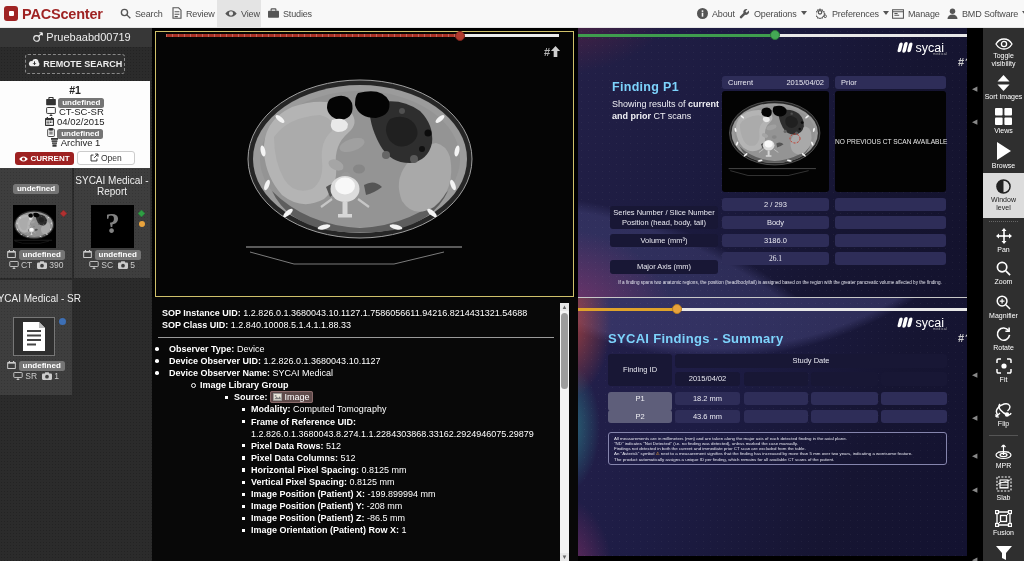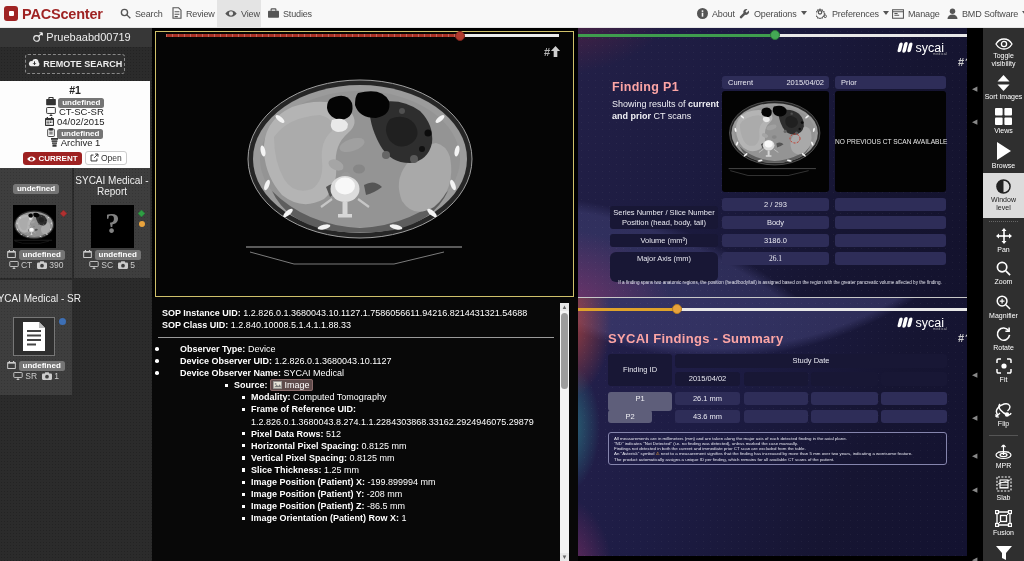--- a/index.html
+++ b/index.html
@@ -18,32 +18,32 @@
   .caret { display:inline-block; width:0; height:0; border-left:3.5px solid transparent; border-right:3.5px solid transparent; border-top:4px solid #555; margin-left:4px; vertical-align:2px; }
 
   
   #sidebar { left:0; top:28px; width:152px; height:533px; background-color:#2b2b2b; background-image:radial-gradient(rgba(0,0,0,0.18) 0.7px, transparent 0.8px); background-size:3px 3px; }
   #sb-head { left:0; top:0; width:164px; height:19px; background:#373737; color:#eee; font-size:11px; text-align:center; line-height:19px; }
   #sb-remote { left:25px; top:26px; width:100px; height:20px; border:1px dashed #888; border-radius:3px; color:#eee; font-size:9px; font-weight:bold; text-align:center; line-height:18px; background:#2f2f2f; white-space:nowrap; }
   #sb-card { left:0px; top:53px; width:150px; height:87px; background:#fdfdfd; color:#222; font-size:10px; text-align:center; }
   .badge { display:inline-block; background:#757575; color:#fff; border-radius:2.5px; font-size:8px; font-weight:bold; padding:0px 4px; line-height:10px; }
   .cardrow { height:10.2px; line-height:10.2px; font-size:9.5px; }
   #btn-current { display:inline-block; background:#9e2121; color:#fff; font-size:8px; font-weight:bold; border-radius:3px; padding:2px 4px; }
-  #btn-open { display:inline-block; background:#fff; color:#333; font-size:8.5px; border:1px solid #ccc; border-radius:3px; padding:1px 4px; margin-left:3px; }
+  #btn-open { display:inline-block; background:#fff; color:#333; font-size:8.5px; border:1px solid #ccc; border-radius:3px; padding:1px 12px; margin-left:3px; }
 
   .thumbcell { position:absolute; background-color:#3e3e3e; background-image:radial-gradient(rgba(0,0,0,0.15) 0.7px, transparent 0.8px); background-size:3px 3px; color:#ddd; font-size:10px; text-align:center; }
   .thumbimg { position:absolute; background:#000; }
   .trow { font-size:8.5px; color:#ccc; }
 
   
   #center { left:152px; top:28px; width:426px; height:533px; background:#000; }
   #ctview { left:3px; top:3px; width:419px; height:266px; border:1px solid #cfc06a; background:#050505; }
   #srpanel { left:0px; top:269px; width:426px; height:264px; background:#080808; color:#fff; }
   #srlist div { position:relative; }
-  .l1 { padding-left:28px; } .l2 { padding-left:48px; } .l3 { padding-left:82px; } .l4 { padding-left:99px; } .l4c { padding-left:99px; }
+  .l1 { padding-left:17px; } .l2 { padding-left:48px; } .l3 { padding-left:82px; } .l4 { padding-left:99px; } .l4c { padding-left:99px; }
   .l1:before { content:""; position:absolute; left:3px; top:4px; width:3.5px; height:3.5px; border-radius:50%; background:#fff; }
   .l2:before { content:""; position:absolute; left:39px; top:4px; width:3px; height:3px; border-radius:50%; border:1px solid #fff; }
   .l3:before { content:""; position:absolute; left:73px; top:4.5px; width:3.2px; height:3.2px; background:#fff; }
   .l4:before { content:""; position:absolute; left:90px; top:4.5px; width:3.2px; height:3.2px; background:#fff; }
   #imgbadge { background:#5e4a4a; border:1px solid #8a6a6a; border-radius:2px; padding:0 2px; }
 
   
   #rightcol { left:578px; top:28px; width:389px; height:533px; }
   .sycai-panel { position:absolute; left:0; width:389px; overflow:hidden; }
   #panel1 { top:0; height:269px; background:#1b1a3e; }
@@ -55,21 +55,21 @@
     radial-gradient(circle 420px at 30% 215%, rgba(82,82,140,0) 58%, rgba(82,82,140,0.45) 60%, rgba(88,88,150,0.40) 72%, rgba(82,82,140,0) 74%),
     radial-gradient(circle 600px at -20% 240%, rgba(70,70,125,0) 62%, rgba(70,70,125,0.5) 64%, rgba(70,70,125,0.45) 78%, rgba(70,70,125,0) 80%),
     linear-gradient(115deg, #232048 0%, #1c1b40 35%, #161532 70%, #13122d 100%); }
   .pbg2 { background:
     radial-gradient(rgba(255,255,255,0.045) 0.6px, transparent 0.7px) 3px 2px / 7px 7px,
     radial-gradient(ellipse 75px 130px at -3% 9%, rgba(205,75,58,0.75), rgba(205,75,58,0) 60%),
     radial-gradient(ellipse 65px 115px at -4% 50%, rgba(48,178,172,0.6), rgba(48,178,172,0) 58%),
     radial-gradient(ellipse 95px 140px at -5% 108%, rgba(195,60,125,0.55), rgba(195,60,125,0) 58%),
     radial-gradient(circle 500px at 35% -120%, rgba(82,82,140,0) 58%, rgba(82,82,140,0.4) 60%, rgba(88,88,150,0.35) 72%, rgba(82,82,140,0) 74%),
     linear-gradient(115deg, #24204c 0%, #1d1c44 35%, #161532 70%, #131230 100%); }
-  .orange-title { color:#fca5a5; font-weight:bold; letter-spacing:0.3px; }
+  .orange-title { color:#7dd3fc; font-weight:bold; letter-spacing:0.3px; }
   .navycell { position:absolute; background:#2e2d58; border-radius:3px; color:#e8e8f0; font-size:7.5px; text-align:center; white-space:nowrap; }
   .darkcell  { position:absolute; background:#181735; border-radius:3px; color:#e8e8f0; font-size:7.5px; text-align:center; white-space:nowrap; }
   .pcell { position:absolute; background:#5e5e7a; border-radius:3px; color:#f0f0f5; font-size:7.5px; text-align:center; }
   .hashup { color:#cccccc; font-size:11px; font-weight:bold; white-space:nowrap; }
   .sycailogo { width:54px; height:16px; }
 
   
   #toolbar { left:983px; top:28px; width:41px; height:533px; background:#2f2f2f; color:#fff; }
   .tool { position:absolute; left:0; width:41px; text-align:center; color:#fff; font-size:7px; line-height:7.5px; }
   .tool svg { display:block; margin:0 auto 2px auto; }
@@ -337,32 +337,33 @@
     <div id="srpanel" class="abs">
       <div class="abs" style="left:10px; top:11px; font-size:9px; line-height:11.8px;">
         <b>SOP Instance UID:</b> 1.2.826.0.1.3680043.10.1127.1.7586056611.94216.8214431321.54688<br>
         <b>SOP Class UID:</b> 1.2.840.10008.5.1.4.1.1.88.33
       </div>
       <div class="abs" style="left:6px; top:40px; width:396px; border-top:1px solid #9a9a9a;"></div>
       <div id="srlist" class="abs" style="left:0px; top:46px; font-size:9px; line-height:12.1px; width:406px;">
         <div class="l1"><b>Observer Type:</b> Device</div>
         <div class="l1"><b>Device Observer UID:</b> 1.2.826.0.1.3680043.10.1127</div>
         <div class="l1"><b>Device Observer Name:</b> SYCAI Medical</div>
+        <div class="l2"><b>Image Library Group</b></div>
         <div class="l3"><b>Source:</b> <span id="imgbadge"><svg width="9" height="8" viewBox="0 0 12 10" style="vertical-align:-1px">
                 <rect x="0.5" y="0.5" width="11" height="9" fill="#e8e4d8" stroke="#999"></rect>
                 <circle cx="3.5" cy="3.5" r="1.3" fill="#888"></circle>
                 <path d="M1.5,8 L5,4.5 L7,6.5 L9,4 L10.8,8 Z" fill="#777"></path>
               </svg> Image</span></div>
         <div class="l4"><b>Modality:</b> Computed Tomography</div>
         <div class="l4"><b>Frame of Reference UID:</b></div>
         <div class="l4c">1.2.826.0.1.3680043.8.274.1.1.2284303868.33162.2924946075.29879</div>
         <div class="l4"><b>Pixel Data Rows:</b> 512</div>
+        <div class="l4"><b>Pixel Data Columns:</b> 512</div>
         <div class="l4"><b>Horizontal Pixel Spacing:</b> 0.8125 mm</div>
         <div class="l4"><b>Vertical Pixel Spacing:</b> 0.8125 mm</div>
-        <div class="l4"><b>Slice Thickness:</b> 1.25 mm</div>
         <div class="l4"><b>Image Position (Patient) X:</b> -199.899994 mm</div>
         <div class="l4"><b>Image Position (Patient) Y:</b> -208 mm</div>
         <div class="l4"><b>Image Position (Patient) Z:</b> -86.5 mm</div>
         <div class="l4"><b>Image Orientation (Patient) Row X:</b> 1</div>
       </div>
 
       <div class="abs" style="left:408px; top:6px; width:9px; height:258px; background:#f3f3f3;">
         <div style="position:absolute; left:0; top:0; width:9px; height:8px; background:#e8e8e8; color:#666; font-size:6px; text-align:center; line-height:8px;">▲</div>
         <div style="position:absolute; left:1px; top:10px; width:7px; height:76px; background:#9c9c9c; border-radius:4px;"></div>
         <div style="position:absolute; left:0; bottom:0; width:9px; height:8px; background:#e8e8e8; color:#666; font-size:6px; text-align:center; line-height:8px;">▼</div>
@@ -407,21 +408,21 @@
 
       <div class="darkcell" style="left:32px; top:170px; width:108px; height:13px; line-height:13px;margin-top:8px;">Series Number / Slice Number</div>
       <div class="navycell" style="left:144px; top:170px; width:107px; height:13px; line-height:13px;">2 / 293</div>
       <div class="navycell" style="left:257px; top:170px; width:111px; height:13px;"></div>
       <div class="darkcell" style="left:32px; top:188px; width:108px; height:13px; line-height:13px;">Position (head, body, tail)</div>
       <div class="navycell" style="left:144px; top:188px; width:107px; height:13px; line-height:13px;">Body</div>
       <div class="navycell" style="left:257px; top:188px; width:111px; height:13px;"></div>
       <div class="darkcell" style="left:32px; top:206px; width:108px; height:13px; line-height:13px;">Volume (mm³)</div>
       <div class="navycell" style="left:144px; top:206px; width:107px; height:13px; line-height:13px;">3186.0</div>
       <div class="navycell" style="left:257px; top:206px; width:111px; height:13px;"></div>
-      <div class="darkcell" style="left:32px; top:224px; width:108px; height:30px; line-height:13px;border-radius:6px;">Major Axis (mm)</div>
+      <div class="darkcell" style="left:32px; top:232px; width:108px; height:14px; line-height:13px;">Major Axis (mm)</div>
       <div class="navycell" style="left:144px; top:224px; width:107px; height:13px; line-height:13px;font-family:Liberation Serif, serif;">26.1</div>
       <div class="navycell" style="left:257px; top:224px; width:111px; height:13px;"></div>
       <div class="abs" style="left:32px; top:252px; width:340px; font-size:4.6px; color:#e0e0ea; text-align:center; white-space:nowrap;">If a finding spans two anatomic regions, the position (head/body/tail) is assigned based on the region with the greater pancreatic volume affected by the finding.</div>
     </div>
 
     <div id="panel2" class="sycai-panel">
       <div class="pbg2 abs" style="left:0;top:0;right:0;bottom:0;"></div>
 
       <div class="abs" style="left:0px; top:10px; width:389px; height:3px; background:#e8e8e8;"></div>
       <div class="abs" style="left:0px; top:10px; width:99px; height:3px; background:#dfa32b;"></div>
@@ -440,25 +441,25 @@
           </svg></div>
       <div class="orange-title abs" style="left:30px; top:33px; font-size:13px;">SYCAI Findings - Summary</div>
 
       <div class="darkcell" style="left:30px; top:56px; width:64px; height:32px; line-height:32px;">Finding ID</div>
       <div class="darkcell" style="left:97px; top:56px; width:272px; height:14px; line-height:14px;">Study Date</div>
       <div class="darkcell" style="left:97px; top:74px; width:65px; height:14px; line-height:14px;">2015/04/02</div>
       <div class="darkcell" style="left:166px; top:74px; width:64px; height:14px;"></div>
       <div class="darkcell" style="left:233px; top:74px; width:67px; height:14px;"></div>
       <div class="darkcell" style="left:303px; top:74px; width:66px; height:14px;"></div>
       <div class="pcell" style="left:30px; top:94px; width:64px; height:19px; line-height:13px;">P1</div>
-      <div class="navycell" style="left:97px; top:94px; width:65px; height:13px; line-height:13px;">26.1 mm</div>
+      <div class="navycell" style="left:97px; top:94px; width:65px; height:13px; line-height:13px;">18.2 mm</div>
       <div class="navycell" style="left:166px; top:94px; width:64px; height:13px;"></div>
       <div class="navycell" style="left:233px; top:94px; width:67px; height:13px;"></div>
       <div class="navycell" style="left:303px; top:94px; width:66px; height:13px;"></div>
-      <div class="pcell" style="left:30px; top:112px; width:44px; height:13px; line-height:13px;">P2</div>
+      <div class="pcell" style="left:30px; top:112px; width:64px; height:13px; line-height:13px;">P2</div>
       <div class="navycell" style="left:97px; top:112px; width:65px; height:13px; line-height:13px;">43.6 mm</div>
       <div class="navycell" style="left:166px; top:112px; width:64px; height:13px;"></div>
       <div class="navycell" style="left:233px; top:112px; width:67px; height:13px;"></div>
       <div class="navycell" style="left:303px; top:112px; width:66px; height:13px;"></div>
 
       <div class="abs" style="left:30px; top:134px; width:339px; height:33px; border:1px solid #8585ad; border-radius:3px; color:#e5e5ef; font-size:4.4px; line-height:5.3px; padding:2.5px 5px;">
         All measurements are in millimeters (mm) and are taken along the major axis of each detected finding in the axial plane.<br>
         "ND" indicates "Not Detected" (i.e. no finding was detected), unless marked the case manually.<br>
         Findings not detected in both the current and immediate prior CT scan are excluded from the table.<br>
         An "Asterisk" symbol <span style="color:#e8a33d;">⚠</span> next to a measurement signifies that the finding has increased by more than 5 mm over two years, indicating a worrisome feature.<br>

